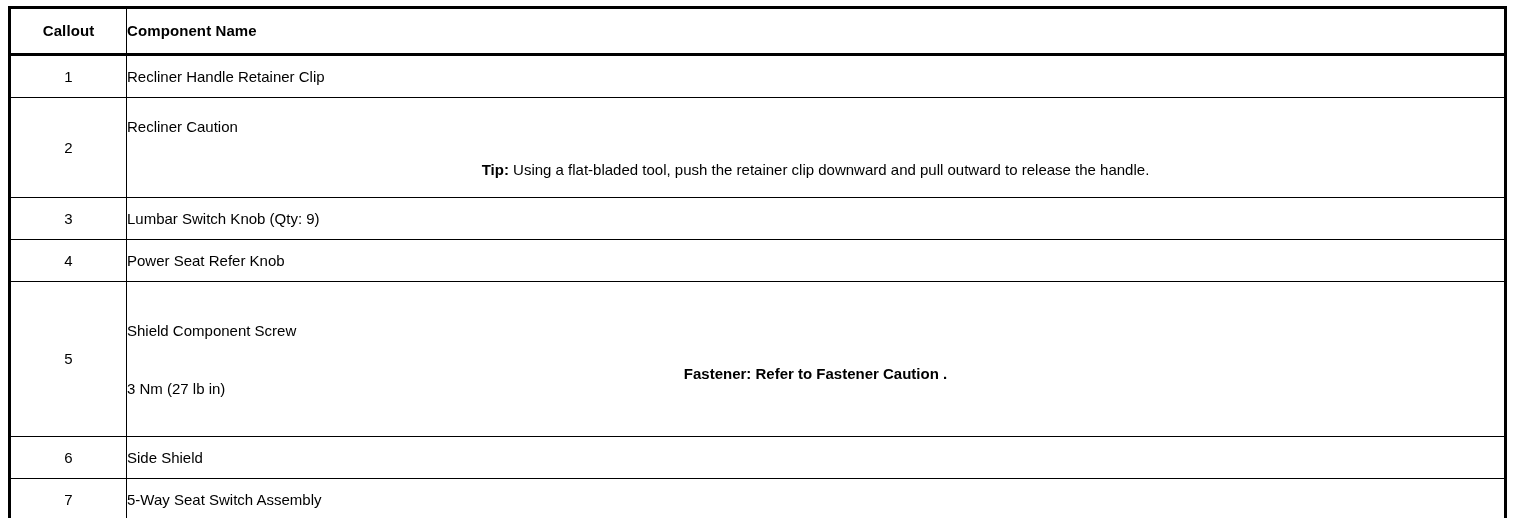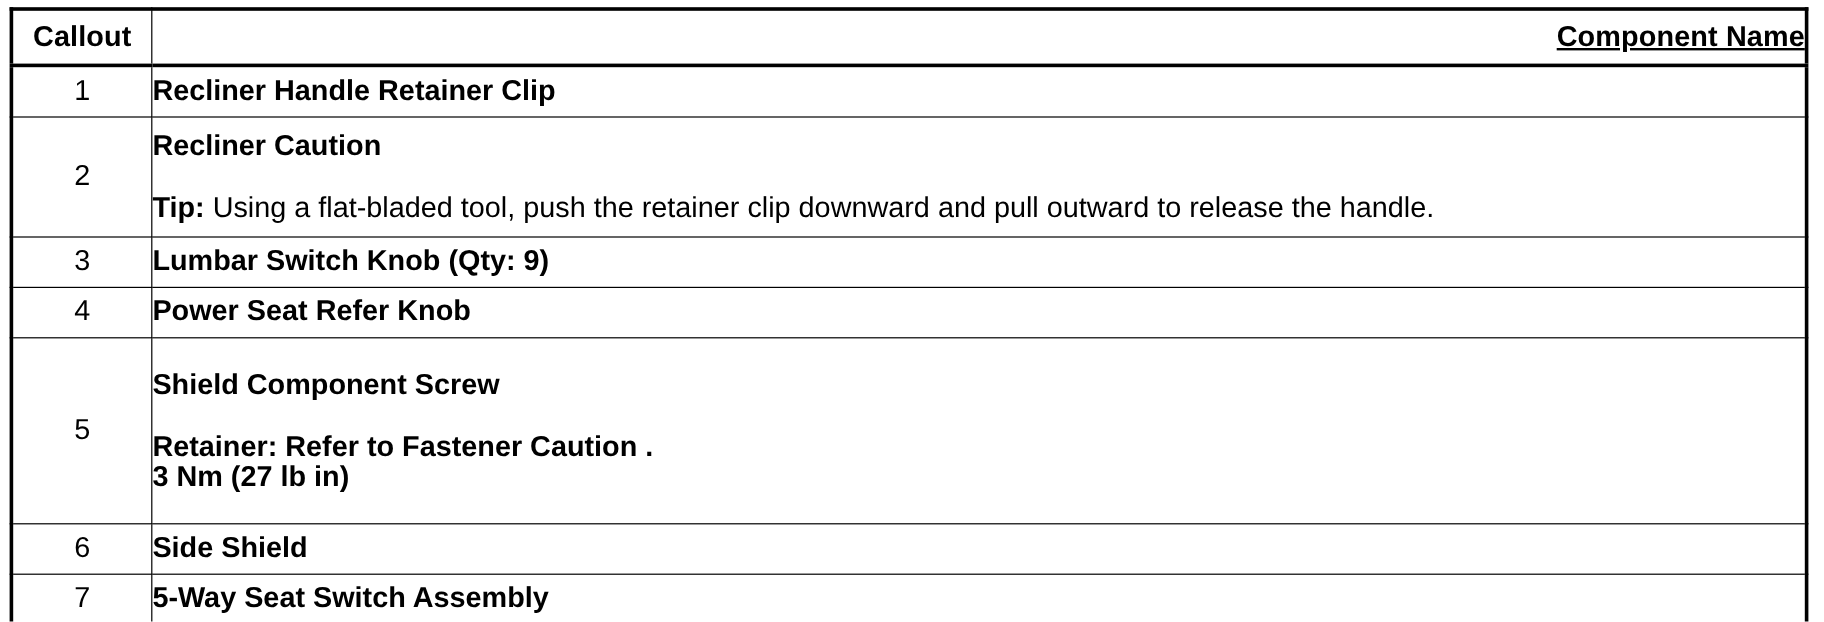--- a/index.html
+++ b/index.html
@@ -36,34 +36,34 @@
   }
 
   table.callout-table col.col-callout { width: 117px; }
   table.callout-table col.col-name    { width: auto; }
 
   table.callout-table th,
   table.callout-table td {
     border: 1px solid #000000;
     padding: 0;
     vertical-align: middle;
-    font-size: 24px;
+    font-size: 15px;
     line-height: 1.02;
     font-stretch: condensed;
   }
 
   
   table.callout-table thead th {
     font-weight: bold;
     height: 44px;
     border-bottom: 3px solid #000000;
     letter-spacing: 0.1px;
   }
   .th-callout { text-align: center; }
-  .th-name    { text-align: right; text-decoration: underline; }
+  .th-name    { text-align: left; }
 
   
   td.cell-callout {
     text-align: center;
     vertical-align: middle;
     font-weight: normal;
     font-size: 21px;
   }
 
   
@@ -74,23 +74,23 @@
   }
 
   
   tr.row-simple td { height: 41px; }
 
   
   td.cell-name .line {
     display: block;
     white-space: nowrap;
   }
-  td.cell-name .line.primary  { margin: 0; font-weight: bold; }
-  td.cell-name .line.note     { margin-top: 28px; }
-  td.cell-name .line.torque   { font-weight: bold; }
+  td.cell-name .line.primary  { margin: 0; }
+  td.cell-name .line.note     { margin-top: 28px; text-align: center; }
+  td.cell-name .line.torque   { font-weight: normal; }
 
   td.cell-name .lbl-bold { font-weight: bold; }
   td.cell-name .lbl-bold-noco { font-weight: bold; }
   td.cell-name .colon-reg { font-weight: bold; }
 
   tr.row-multi-2 td { height: 99px; }
   tr.row-multi-5 td { height: 154px; }
 
   
   .stack {
@@ -150,21 +150,21 @@
           <span class="line primary">Power Seat Refer Knob</span>
         </td>
       </tr>
 
       <tr class="row-multi-5">
         <td class="cell-callout">5</td>
         <td class="cell-name">
           <span class="stack">
             <span class="line primary">Shield Component Screw</span>
             <span class="line note">
-              <span class="lbl-bold-noco">Retainer</span><span class="colon-reg">: Refer to Fastener Caution .</span>
+              <span class="lbl-bold-noco">Fastener</span><span class="colon-reg">: Refer to Fastener Caution .</span>
             </span>
             <span class="line torque">3 Nm (27 lb in)</span>
           </span>
         </td>
       </tr>
 
       <tr class="row-simple">
         <td class="cell-callout">6</td>
         <td class="cell-name">
           <span class="line primary">Side Shield</span>

